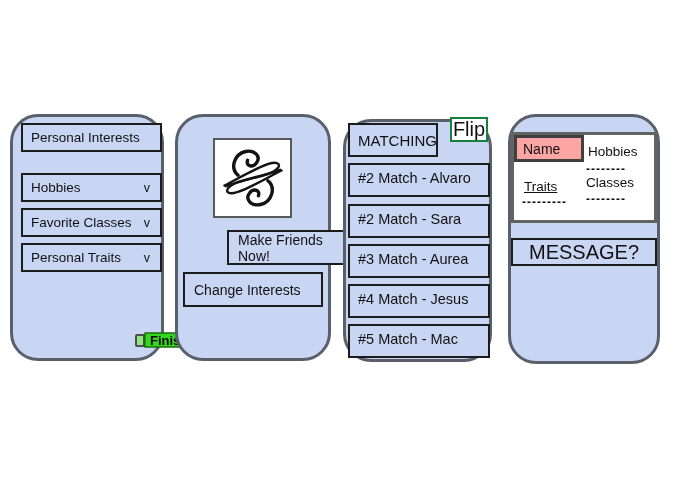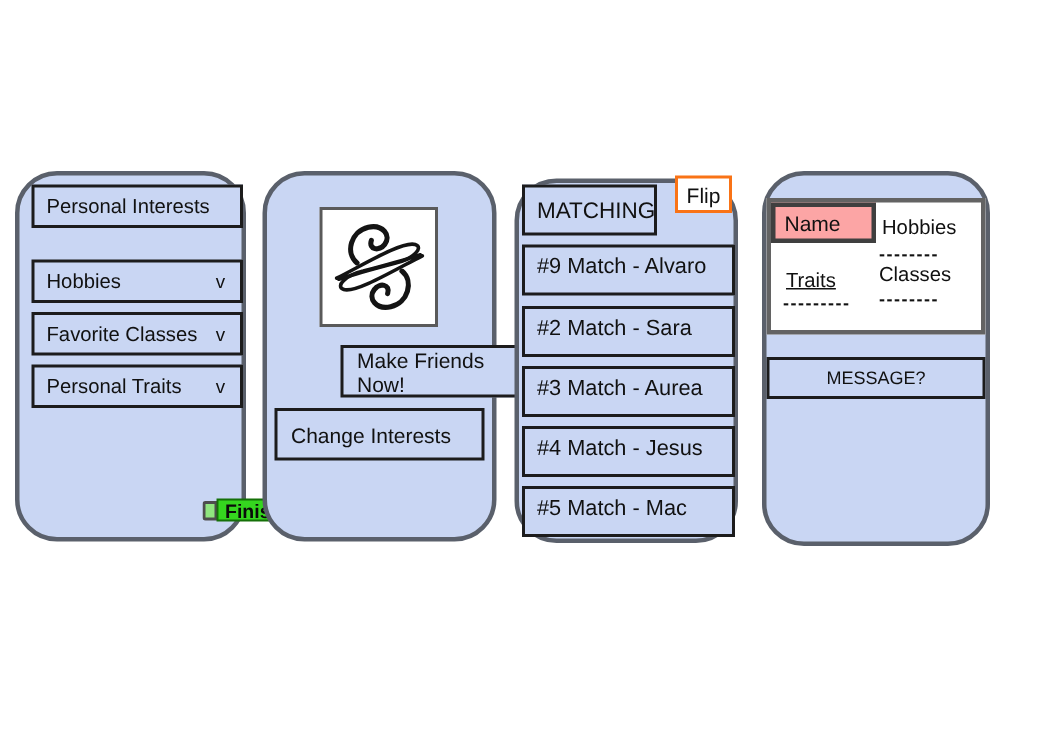--- a/index.html
+++ b/index.html
@@ -39,42 +39,42 @@
     position:absolute;left:35px;top:21px;width:79px;height:80px;background:#ffffff;
     border:2px solid #5a5a5a;box-sizing:border-box;display:flex;align-items:center;justify-content:center;
   }
   .home-btn{left:5px;width:140px;height:35px;padding:0 9px;font-size:14px;}
   #home-btn-0{top:113px;margin-left:44px;} #home-btn-1{top:155px;}
 
   
   .match-title{left:2px;top:1px;width:90px;height:34px;padding:0 8px;font-size:15px;}
   .flip-btn{
     position:absolute;left:104px;top:-5px;width:38px;height:25px;background:#ffffff;
-    border:2px solid #f97316;box-sizing:border-box;display:flex;align-items:center;justify-content:center;
-    font-size:14px;cursor:pointer;
+    border:2px solid #15803d;box-sizing:border-box;display:flex;align-items:center;justify-content:center;
+    font-size:20px;cursor:pointer;
   }
   .match-item{left:2px;width:142px;height:34px;padding:5px 8px 0 8px;font-size:14.5px;align-items:flex-start;cursor:pointer;}
   #match-0{top:41px;} #match-1{top:82px;} #match-2{top:122px;} #match-3{top:162px;} #match-4{top:202px;}
 
   
   .profile-panel{
     position:absolute;left:0px;top:15px;width:146px;height:91px;background:#ffffff;
     border:3px solid var(--panel-border);box-sizing:border-box;
   }
   .name-box{
     position:absolute;left:0;top:0;width:70px;height:27px;background:#fca5a5;
     border:3px solid #3f3f3f;box-sizing:border-box;display:flex;align-items:center;
     padding-left:6px;font-size:14px;
   }
   .pf-label{position:absolute;font-size:13.5px;white-space:nowrap;}
   .pf-dashes{position:absolute;font-size:12px;font-weight:bold;letter-spacing:1px;white-space:nowrap;}
   #hobbies-label{left:74px;top:9px;}   #hobbies-dashes{left:72px;top:27px;}
   #traits-label{left:10px;top:44px;text-decoration:underline;}   #traits-dashes{left:8px;top:60px;}
   #classes-label{left:72px;top:40px;}  #classes-dashes{left:72px;top:57px;}
-  .message-btn{left:0px;top:121px;width:146px;height:28px;justify-content:center;font-size:12px;cursor:pointer;}
+  .message-btn{left:0px;top:121px;width:146px;height:28px;justify-content:center;font-size:20px;cursor:pointer;}
 
   .sel-btn,.home-btn{cursor:pointer;}
   svg text{font-family:"Liberation Sans", sans-serif;}
 </style>
 </head>
 <body>
 
 <div class="stage">
 
   <div class="card" id="card-interests">
@@ -124,21 +124,21 @@
   </div>
 
   <div class="card" id="card-matching">
     <div class="blue-box match-title">
       <span>MATCHING</span>
     </div>
     <div class="flip-btn">
       <span>Flip</span>
     </div>
     <div class="blue-box match-item" id="match-0">
-      <span>#9 Match - Alvaro</span>
+      <span>#2 Match - Alvaro</span>
     </div>
     <div class="blue-box match-item" id="match-1">
       <span>#2 Match - Sara</span>
     </div>
     <div class="blue-box match-item" id="match-2">
       <span>#3 Match - Aurea</span>
     </div>
     <div class="blue-box match-item" id="match-3">
       <span>#4 Match - Jesus</span>
     </div>

